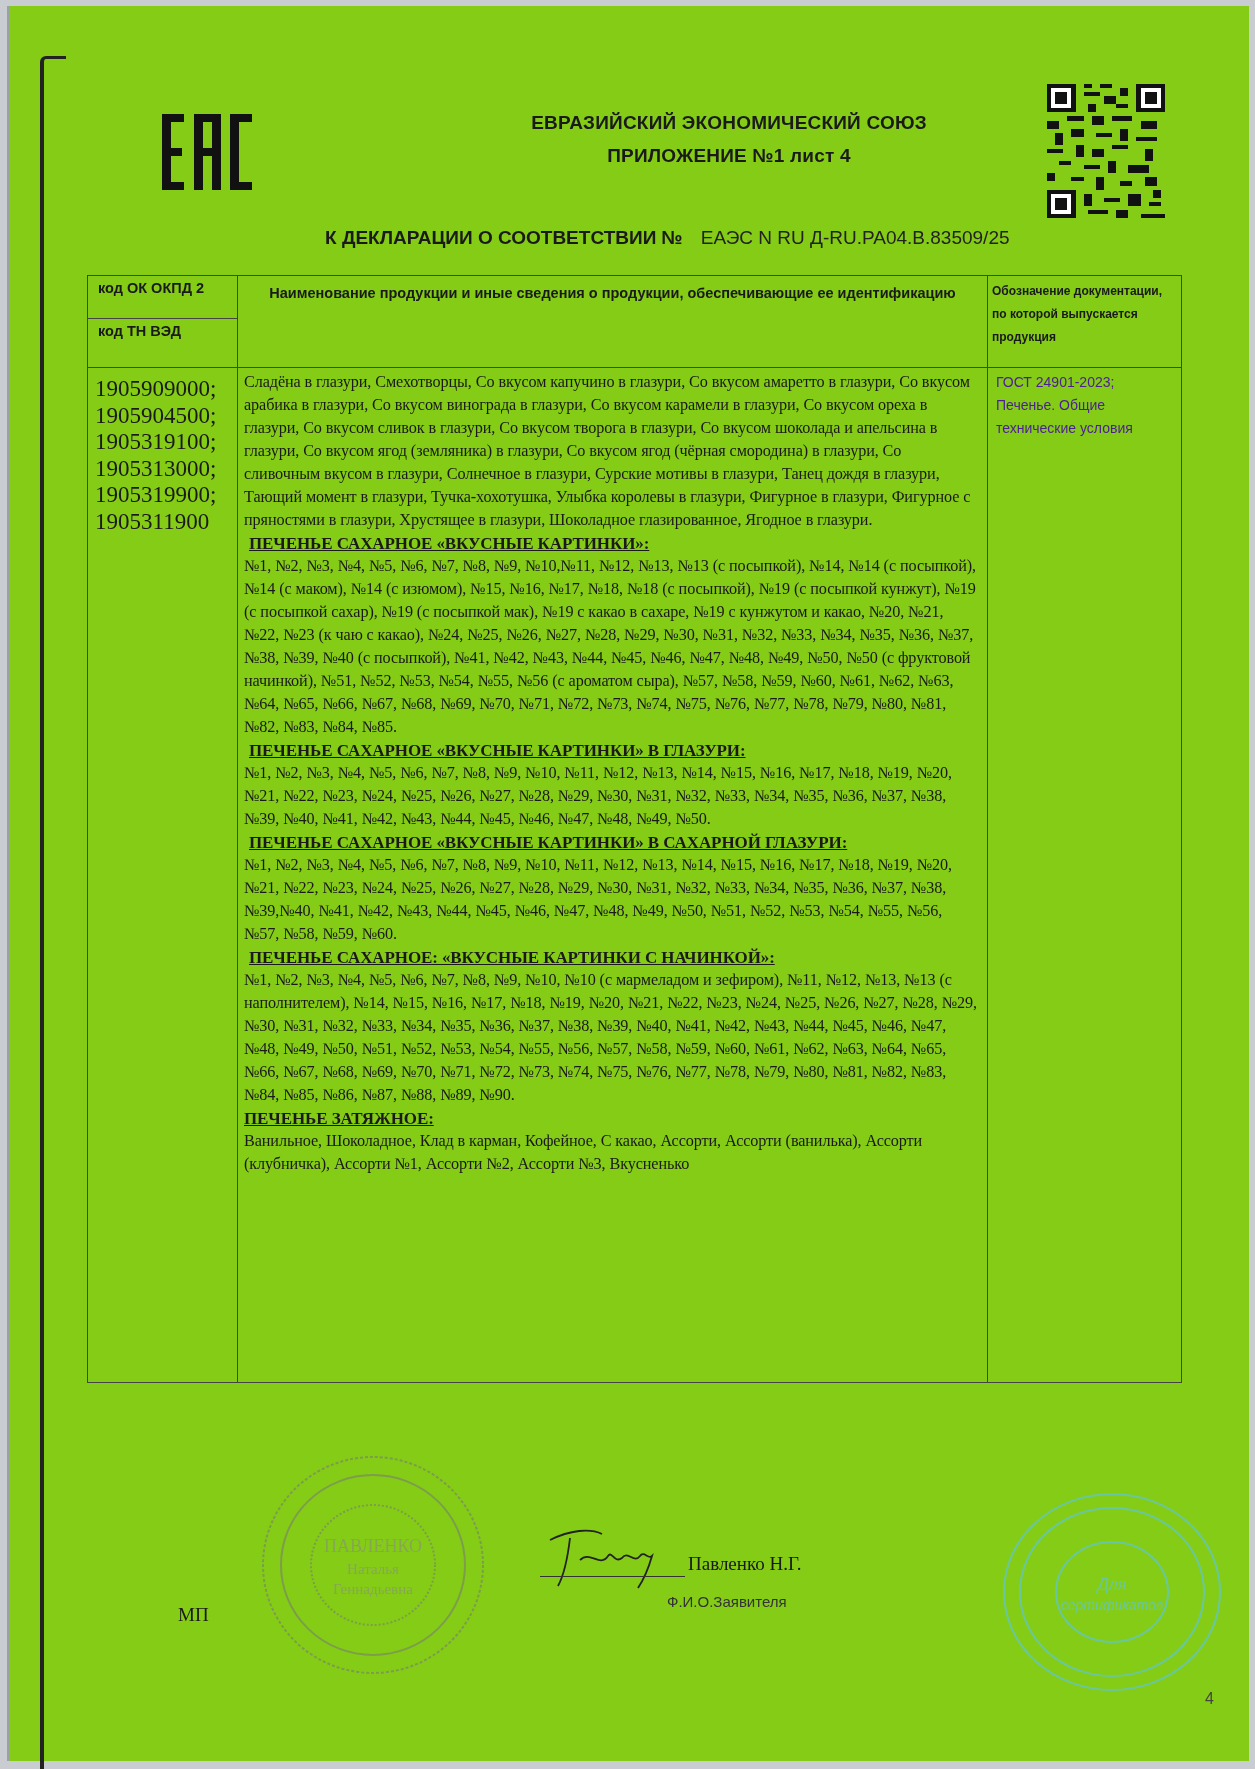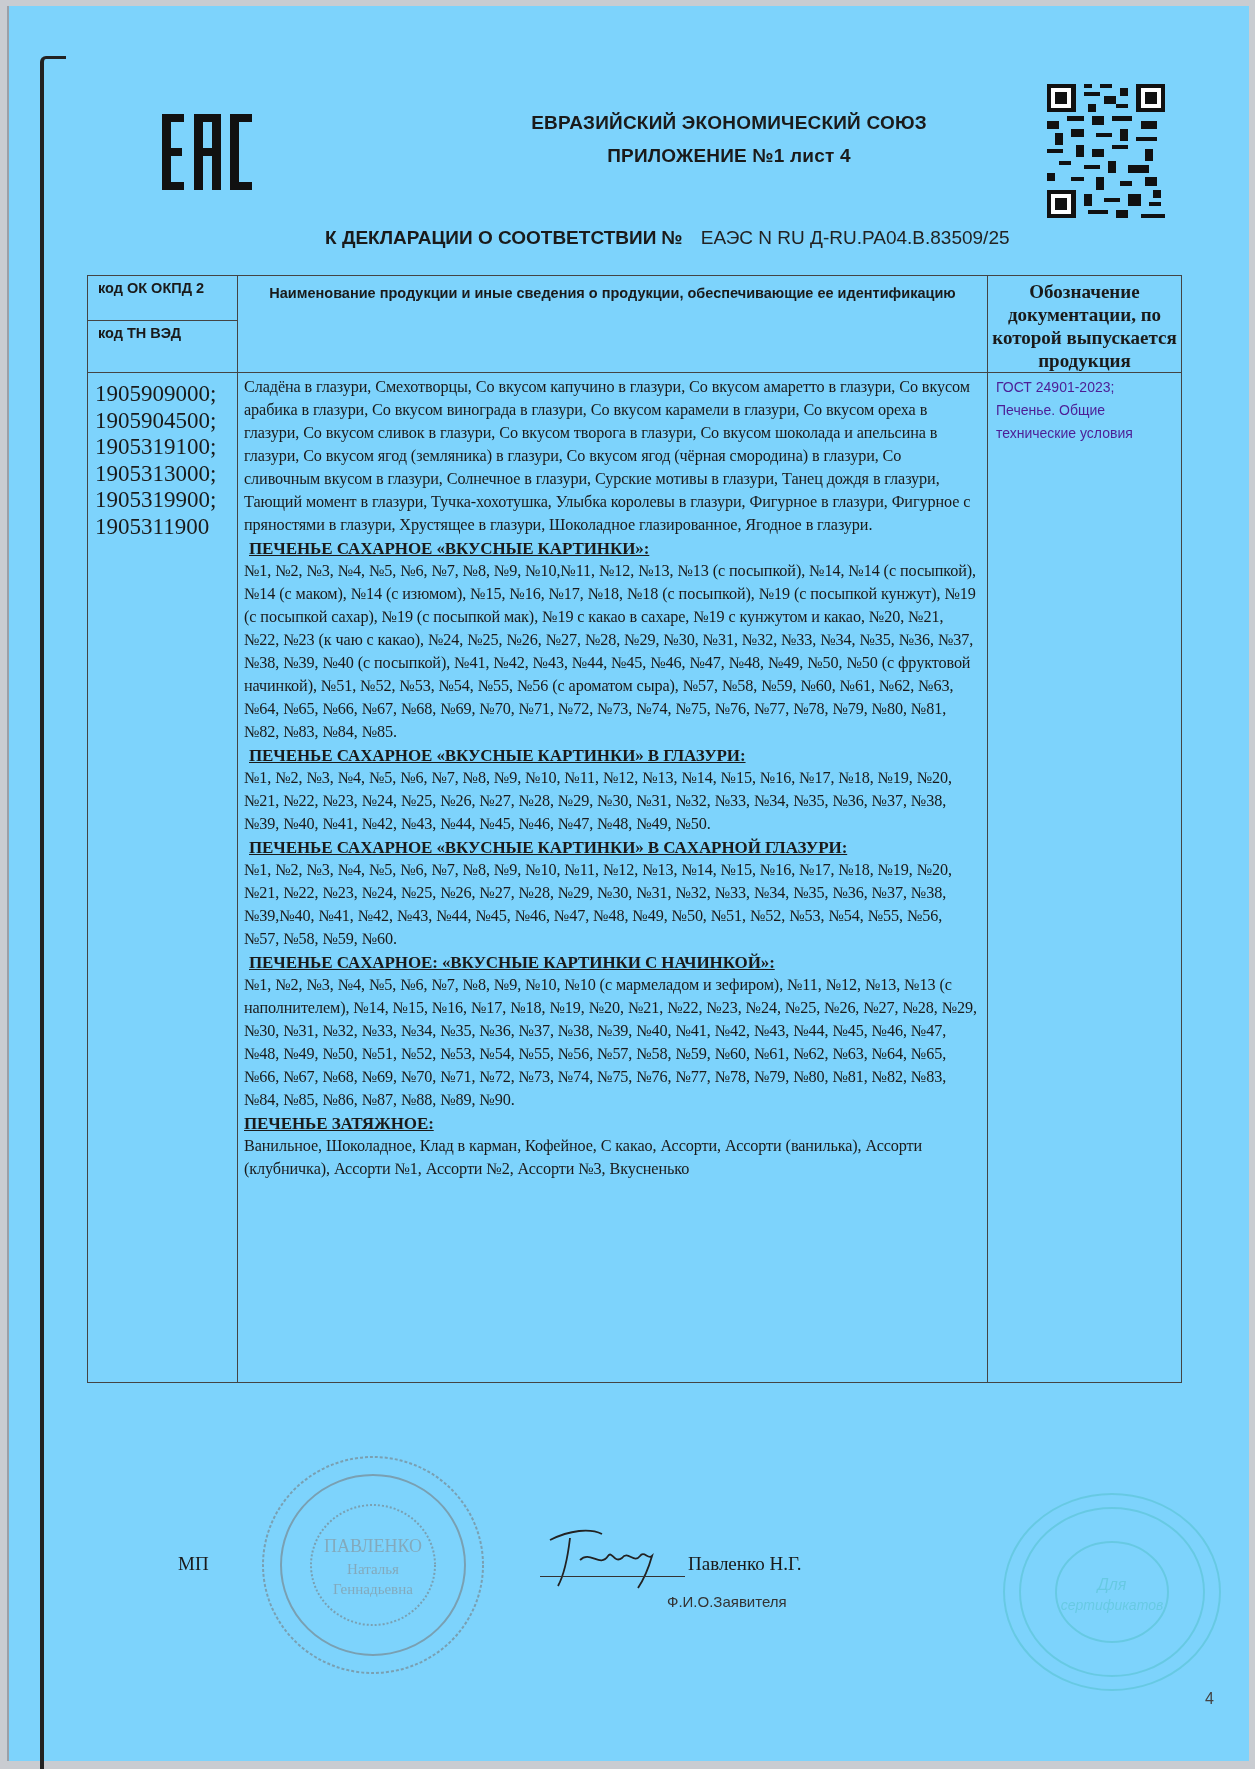--- a/index.html
+++ b/index.html
@@ -4,21 +4,21 @@
 <style>
   html, body { margin: 0; padding: 0; }
   body {
     width: 1255px; height: 1769px; position: relative; overflow: hidden;
     background: #c9ccd1;
     font-family: "Liberation Serif", serif;
     color: #1a1a1a;
   }
   .page {
     position: absolute; left: 7px; top: 6px; width: 1240px; height: 1755px;
-    background: #7dd3fc;
+    background: #84cc16;
     border-left: 2px solid #9aa0a8;
   }
   .corner-mark {
     position: absolute; left: 31px; top: 50px; width: 22px; height: 1710px;
     border-left: 4px solid #222; border-top: 3px solid #222;
     border-top-left-radius: 6px;
   }
   .eac-logo {
     position: absolute; left: 153px; top: 108px; width: 90px; height: 76px;
   }
@@ -48,42 +48,42 @@
   table.prod td, table.prod th { border: 1.5px solid #444; vertical-align: top; padding: 0; }
   .th-code {
     font-family: "Liberation Sans", sans-serif; font-weight: bold; font-size: 14.5px;
     padding: 4px 8px 0 10px !important; text-align: left; height: 38px;
   }
   .th-name {
     font-family: "Liberation Sans", sans-serif; font-weight: bold; font-size: 14.5px;
     text-align: center; padding: 6px 10px 0 !important; line-height: 22px;
   }
   .th-doc {
-    font-family: Liberation Serif, serif; font-weight: bold; font-size: 19px;
-    text-align: center; padding: 4px 4px 0 !important; line-height: 23px;
+    font-family: Liberation Sans, sans-serif; font-weight: bold; font-size: 12px;
+    text-align: left; padding: 4px 4px 0 !important; line-height: 23px;
   }
   .codes {
     font-family: Liberation Serif, serif; font-size: 23px; line-height: 26.5px;
     padding: 8px 4px 0 7px !important;
   }
   .names {
     font-size: 16.2px; line-height: 23px; padding: 3px 6px 0 6px !important;
     letter-spacing: -0.1px;
   }
   .names .sec {
     font-weight: bold; text-decoration: underline; font-size: 17px;
     display: block; margin-left: 5px;
   }
   .names p { margin: 0; }
   .doc {
     font-family: "Liberation Sans", sans-serif; font-size: 14px; line-height: 23px;
     padding: 3px 6px 0 8px !important; color: #4c1d95;
   }
   .mp {
-    position: absolute; left: 178px; top: 1553px; font-size: 19px;
+    position: absolute; left: 178px; top: 1604px; font-size: 19px;
   }
   .stamp-left {
     position: absolute; left: 258px; top: 1450px; width: 230px; height: 230px;
     opacity: 0.55;
   }
   .signature {
     position: absolute; left: 540px; top: 1520px; width: 135px; height: 70px;
   }
   .sign-line {
     position: absolute; left: 540px; top: 1576px; width: 145px; border-top: 1.5px solid #333;

